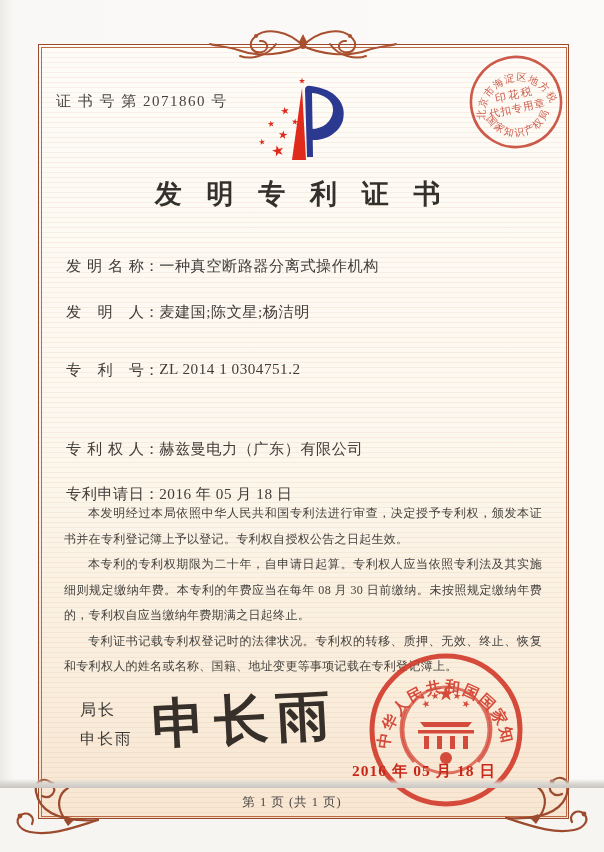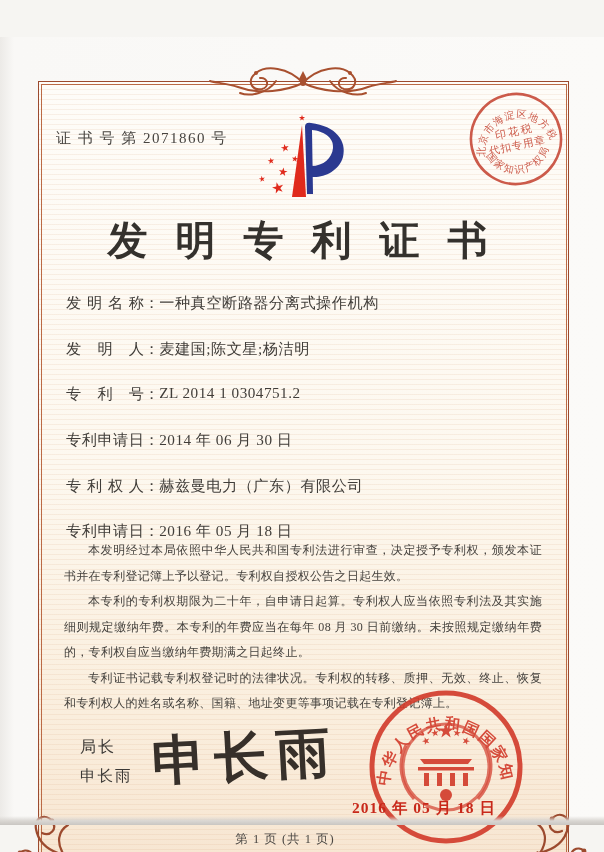--- a/index.html
+++ b/index.html
@@ -3,49 +3,48 @@
 <meta charset="utf-8">
 <style>
   html,body{margin:0;padding:0;}
   body{
     width:604px;height:852px;background:#f6f5f2;
     font-family:"Liberation Serif","DejaVu Serif",serif;
     color:#3c3a37;overflow:hidden;
   }
   .page{position:relative;width:604px;height:788px;
     background:linear-gradient(90deg,#eceae7 0,#f9f8f6 14px,#fbfaf8 100%);
-    margin-top:37px;
   }
   .page-edge{position:absolute;left:0;right:0;bottom:0;height:9px;
     background:linear-gradient(180deg,rgba(0,0,0,0) 0,#d9d6d2 55%,#c9c6c2 100%);}
   
   .frame{position:absolute;left:38px;top:44px;width:529px;height:773px;
     border:1.6px solid #9c4a2e;
     background:
       repeating-linear-gradient(0deg, rgba(214,160,120,0.14) 0px, rgba(214,160,120,0.14) 1px, rgba(255,255,255,0) 1px, rgba(255,255,255,0) 5px),
       linear-gradient(180deg,#fefcf8 0%,#fdf8ef 50%,#faeedd 82%,#f7e6d2 100%);
   }
   .frame-inner{position:absolute;inset:1.5px;border:1px solid #bb6a45;}
   .abs{position:absolute;}
   .cert-no{left:56px;top:92px;font-size:15px;letter-spacing:1.5px;color:#474440;}
-  .title{left:0;top:176px;width:604px;text-align:center;font-size:40px;
+  .title{left:0;top:176px;width:604px;text-align:center;font-size:27px;
     font-weight:600;letter-spacing:9px;color:#34312d;}
   .field-row{left:66px;width:480px;height:22px;font-size:15.2px;color:#403d39;}
   .flabel{display:inline-block;width:78px;text-align:justify;text-align-last:justify;vertical-align:top;}
   .fcolon{display:inline-block;vertical-align:top;}
   .fvalue{display:inline-block;vertical-align:top;letter-spacing:0.5px;}
   .paras{left:64px;top:501px;width:478px;font-size:12px;line-height:25.5px;
     text-align:justify;color:#45423e;letter-spacing:0.3px;}
   .paras p{margin:0;text-indent:2em;}
   .signer-title{left:80px;top:700px;font-size:16px;color:#3b3835;letter-spacing:2px;}
   .signer-name{left:80px;top:729px;font-size:15.5px;color:#3b3835;letter-spacing:2px;}
   .autograph{left:146px;top:668px;}
   .seal-date{left:352px;top:761px;font-size:15.5px;font-weight:700;color:#c8281a;
     letter-spacing:1px;white-space:nowrap;}
-  .footer{left:0;top:794px;width:570px;text-align:center;font-size:12.5px;color:#4a4743;letter-spacing:1px;}
+  .footer{left:0;top:794px;width:570px;text-align:center;font-size:12.5px;color:#4a4743;letter-spacing:1px;padding-left:7px;}
   .ornament{pointer-events:none;}
   svg text{font-family:"Liberation Serif","DejaVu Serif",serif;}
 </style>
 </head>
 <body>
 
 <svg width="0" height="0" style="position:absolute" aria-hidden="true">
   <defs>
     <path id="starP" d="M0,-1 L0.2245,-0.309 L0.951,-0.309 L0.3633,0.118 L0.5878,0.809 L0,0.382 L-0.5878,0.809 L-0.3633,0.118 L-0.951,-0.309 L-0.2245,-0.309 Z"></path>
   </defs>
@@ -138,25 +137,22 @@
   </svg>
 
   <div class="abs title">发 明 专 利 证 书</div>
 
   <div class="abs field-row" style="top:256px;">
     <span class="flabel">发明名称</span><span class="fcolon">：</span><span class="fvalue">一种真空断路器分离式操作机构</span>
   </div>
   <div class="abs field-row" style="top:302px;">
     <span class="flabel">发明人</span><span class="fcolon">：</span><span class="fvalue">麦建国;陈文星;杨洁明</span>
   </div>
-  <div class="abs field-row" style="top:347px;text-decoration:underline;">
+  <div class="abs field-row" style="top:360px;text-decoration:underline;">
     <span class="flabel">专利号</span><span class="fcolon">：</span><span class="fvalue">ZL 2014 1 0304751.2</span>
-  </div>
-  <div class="abs field-row" style="top:393px;">
-    <span class="flabel">专利申请日</span><span class="fcolon">：</span><span class="fvalue">2014 年 06 月 30 日</span>
   </div>
   <div class="abs field-row" style="top:439px;">
     <span class="flabel">专利权人</span><span class="fcolon">：</span><span class="fvalue">赫兹曼电力（广东）有限公司</span>
   </div>
   <div class="abs field-row" style="top:484px;">
     <span class="flabel">专利申请日</span><span class="fcolon">：</span><span class="fvalue">2016 年 05 月 18 日</span>
   </div>
 
   <div class="abs paras">
     <p>本发明经过本局依照中华人民共和国专利法进行审查，决定授予专利权，颁发本证书并在专利登记簿上予以登记。专利权自授权公告之日起生效。</p>

